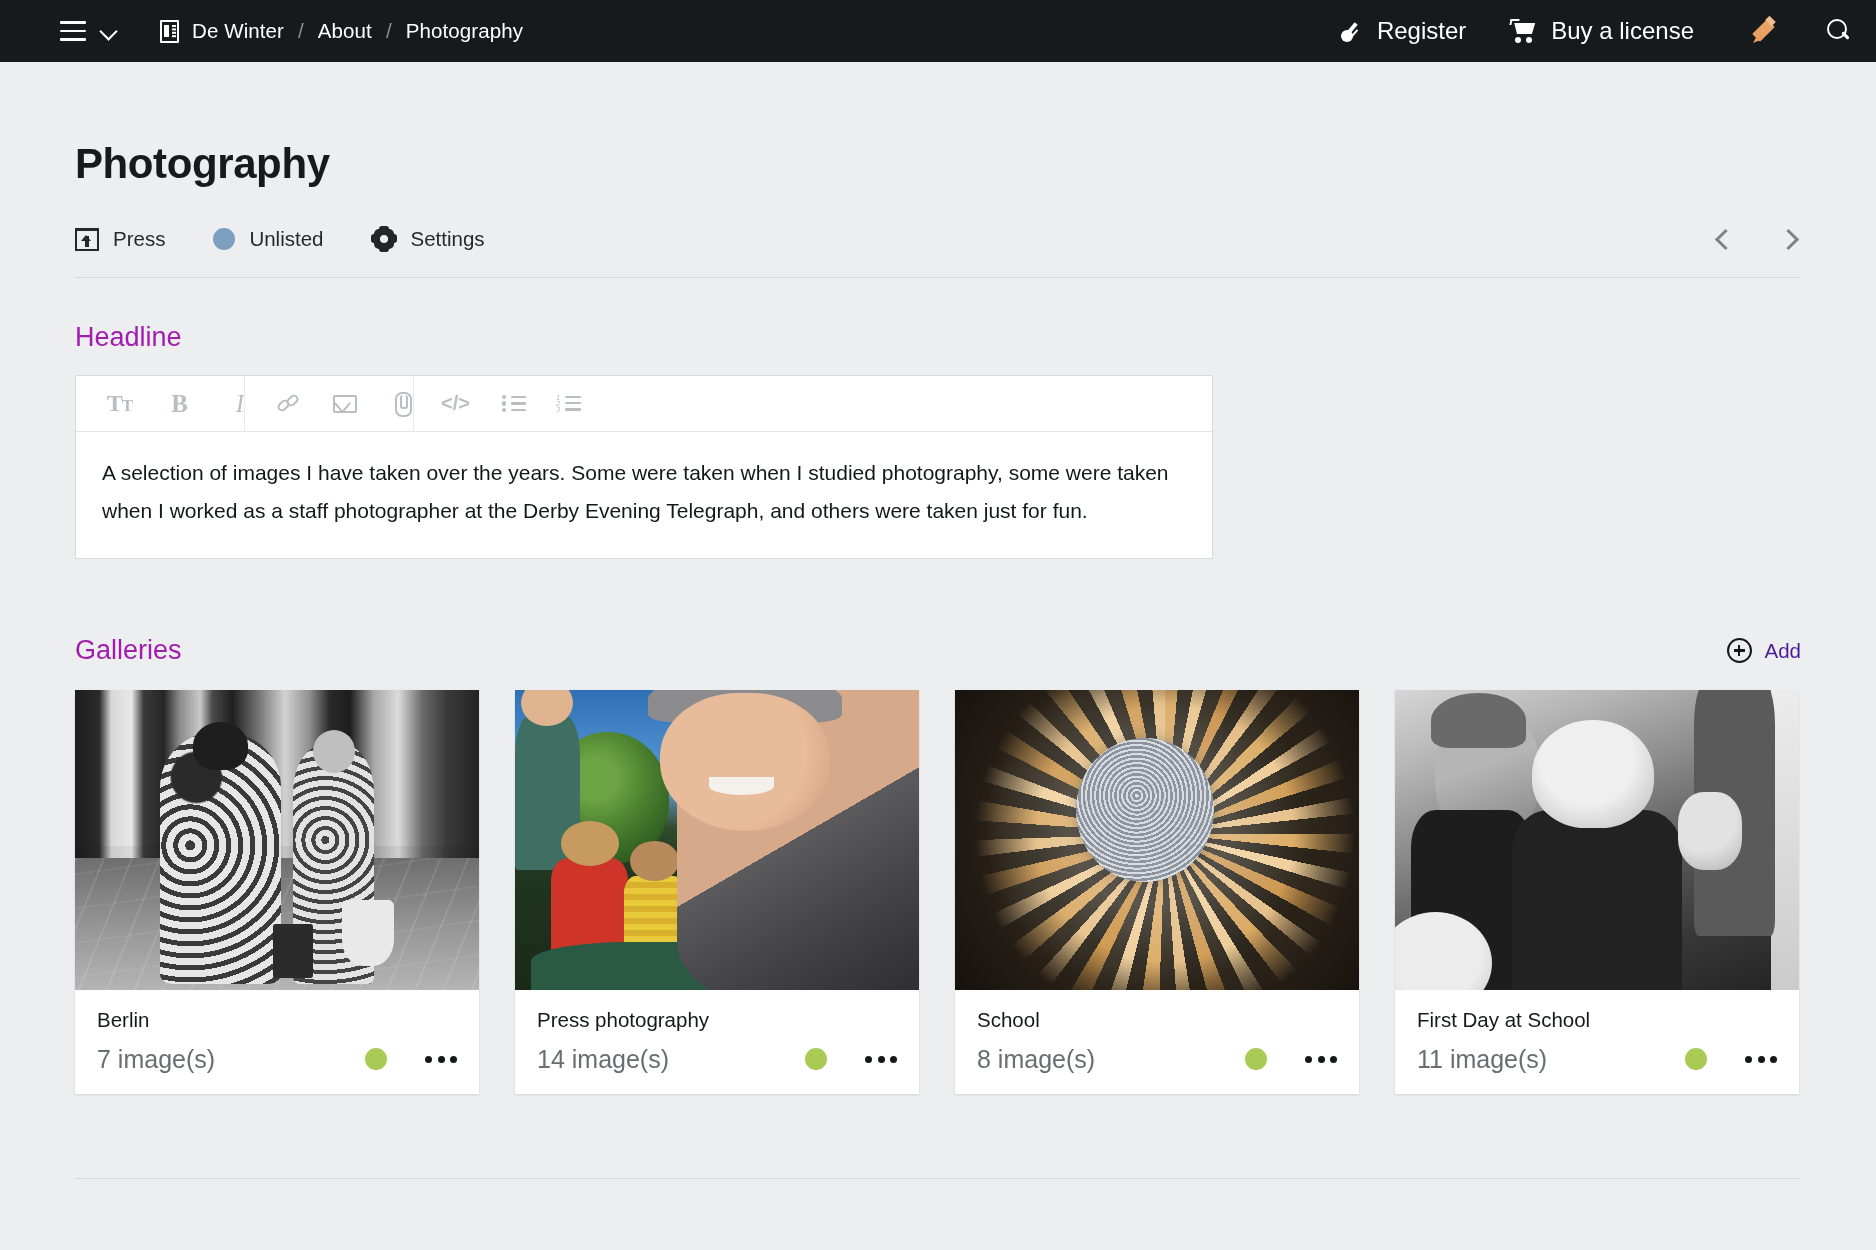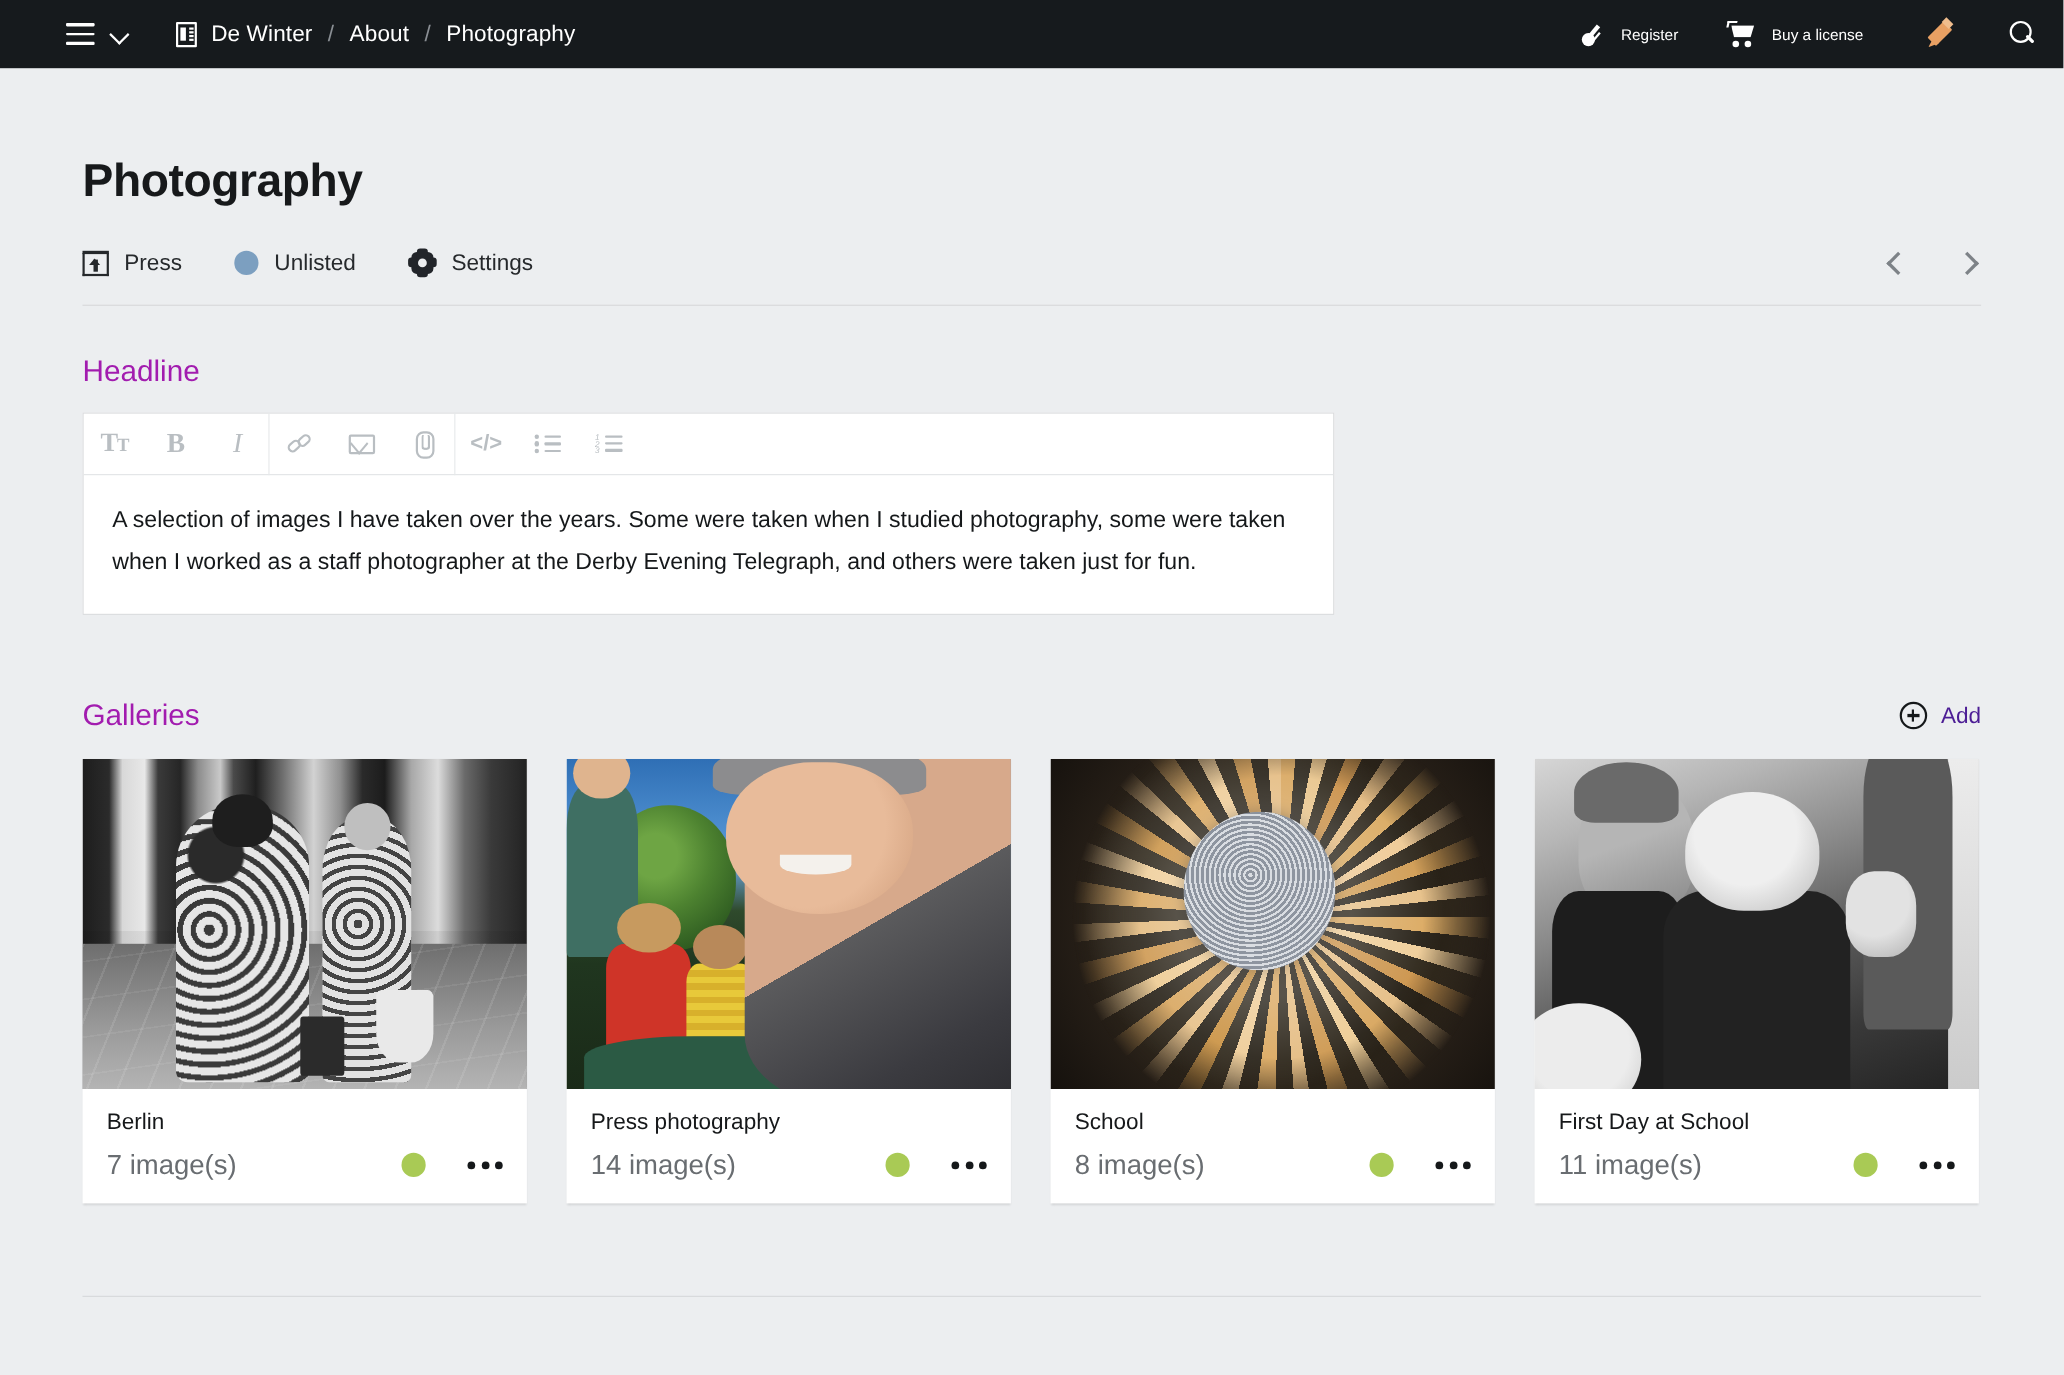--- a/index.html
+++ b/index.html
@@ -73,21 +73,21 @@
   .crumb-sep { color:#8a8f94; margin: 0 14px; }
 
   .topbar-right {
     margin-left: auto;
     display: flex;
     align-items: center;
     gap: 0;
   }
   .tb-item {
     display:flex; align-items:center; gap:13px;
-    font-size: 14px; color:#fff; cursor:pointer;
+    font-size: 24px; color:#fff; cursor:pointer;
     margin-left: 44px;
   }
   
   .key-icon { width:24px; height:24px; position:relative; flex:none; }
   .key-icon::before{
     content:""; position:absolute; left:1px; top:11px;
     width:12px;height:12px;border-radius:50%;background:#fff;
   }
   .key-icon::after{
     content:""; position:absolute; left:10px; top:3px;
@@ -233,21 +233,21 @@
   .editor-toolbar{
     height: 56px;
     display:flex; align-items:center;
     border-bottom: 1.4px solid #e2e4e6;
     color:#b7bcc0;
   }
   .tb-group{ display:flex; align-items:center; height:56px; }
   .tb-group + .tb-group{ border-left: 1.4px solid #e6e8ea; }
   .tb-btn{
     width: 56px; height:56px;
-    display:flex; align-items:center; justify-content:center;
+    display:flex; align-items:center; justify-content:flex-end;
     cursor:pointer; color:#b9bec2;
   }
   .ic-tt{ font-family:"Liberation Serif", serif; font-size:24px; font-weight:bold; letter-spacing:-1px;}
   .ic-tt small{ font-size:17px; }
   .ic-b{ font-family:"Liberation Serif", serif; font-size:25px; font-weight:bold; }
   .ic-i{ font-family:"Liberation Serif", serif; font-size:25px; font-style:italic; }
   .ic-code{ font-size:20px; font-weight:bold; font-family:"Liberation Sans", sans-serif;}
   
   .ic-link{ width:24px;height:24px;position:relative; }
   .ic-link .l1,.ic-link .l2{

